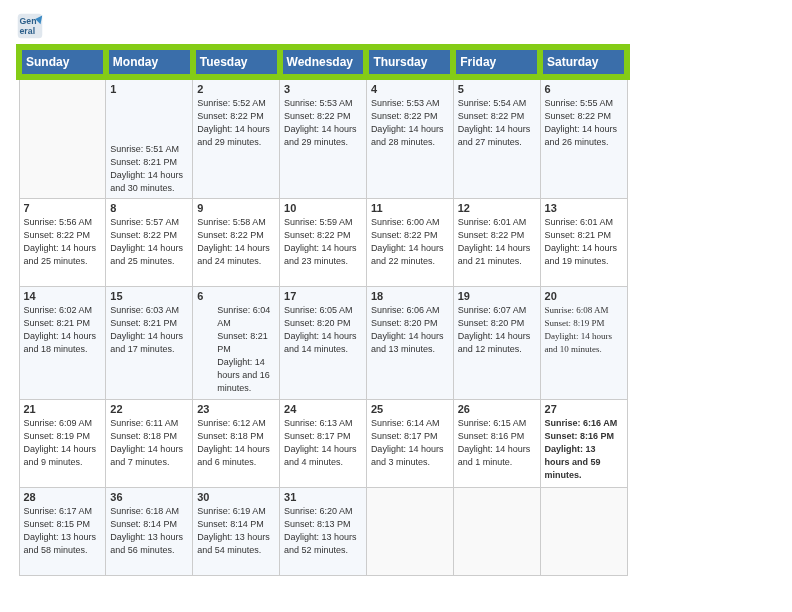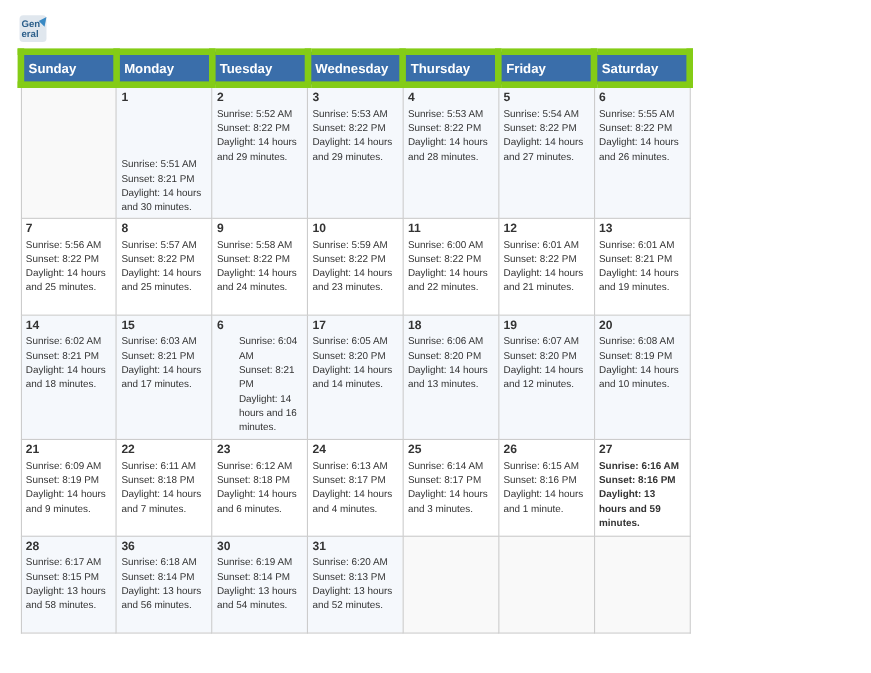--- a/index.html
+++ b/index.html
@@ -243,21 +243,21 @@
 Daylight: 14 hours and 13 minutes.</div>
           </td>
           <td>
             <span class="day-num">19</span>
             <div class="cell-text" style="white-space: pre-line;">Sunrise: 6:07 AM
 Sunset: 8:20 PM
 Daylight: 14 hours and 12 minutes.</div>
           </td>
           <td>
             <span class="day-num">20</span>
-            <div class="cell-text" style="white-space: pre-line;">Sunrise: 6:08 AM
+            <div class="cell-text" style="white-space: pre-line; font-family: Liberation Serif, serif;">Sunrise: 6:08 AM
 Sunset: 8:19 PM
 Daylight: 14 hours and 10 minutes.</div>
           </td>
         </tr>
         <tr>
           <td>
             <span class="day-num">21</span>
             <div class="cell-text" style="white-space: pre-line;">Sunrise: 6:09 AM
 Sunset: 8:19 PM
 Daylight: 14 hours and 9 minutes.</div>

